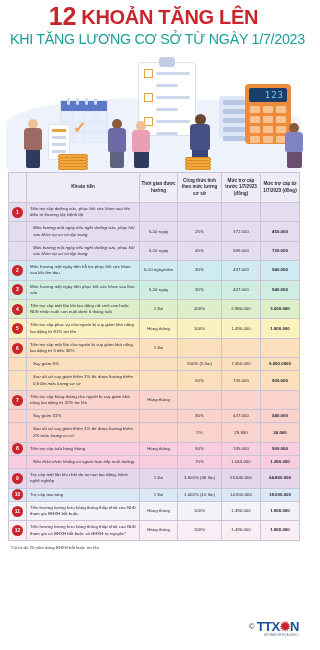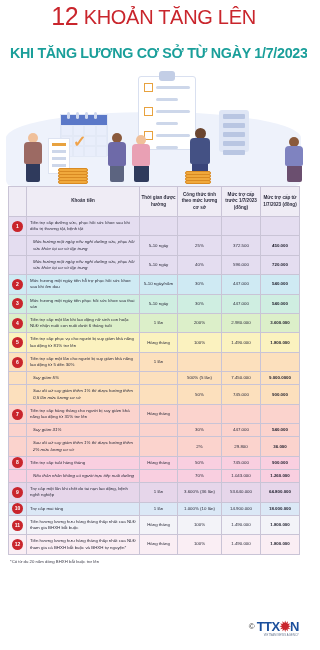--- a/index.html
+++ b/index.html
@@ -7,27 +7,27 @@
     width: 307px; height: 650px;
     background: #ffffff;
     font-family: "Liberation Sans", sans-serif;
     overflow: hidden;
   }
   .page { position: relative; width: 307px; height: 650px; background:#fff; }
 
   
   .title-block { padding: 6px 10px 2px 10px; text-align: center; }
   .title-main {
-    color: #c9252c; font-weight: normal; font-size: 20px; line-height: 21px;
+    color: #c9252c; font-weight: bold; font-size: 20px; line-height: 21px;
     letter-spacing: -0.3px; white-space: nowrap;
   }
   .title-main .num { font-size: 25px; vertical-align: -1px; }
   .title-sub {
-    color: #1a9f9a; font-weight: bold; font-size: 14.3px; line-height: 18px;
-    letter-spacing: -0.3px; white-space: nowrap; margin-top: 16px;
+    color: #1a9f9a; font-weight: normal; font-size: 14.3px; line-height: 18px;
+    letter-spacing: -0.3px; white-space: nowrap; margin-top: 2px;
   }
 
   
   .illus { position: relative; width: 307px; height: 122px; overflow: hidden; background:#fff; }
   .illus .floor {
     position:absolute; left:6px; right:6px; bottom:0; height:74px;
     background:#eef2fb; border-radius: 50% 50% 6px 6px / 26px 26px 6px 6px;
   }
   .fig { position: absolute; }
 
@@ -202,20 +202,37 @@
         </div>
     </div>
 
     <div class="fig ledger">
         <i></i>
         <i></i>
         <i></i>
         <i></i>
         <i></i>
       </div>
+    <div class="fig calcbox">
+      <div class="screen">123</div>
+      <div class="keys">
+          <i></i>
+          <i></i>
+          <i></i>
+          <i></i>
+          <i></i>
+          <i></i>
+          <i></i>
+          <i></i>
+          <i></i>
+          <i></i>
+          <i></i>
+          <i></i>
+        </div>
+    </div>
 
     <div class="person" style="left:24px; bottom:4px;">
       <div class="head" style="width:10px;height:10px;background:#f0c09a;margin-left:4px;"></div>
       <div class="body" style="width:18px;height:22px;background:#9c6a63;margin-top:-1px;"></div>
       <div class="legs" style="width:14px;height:18px;margin-left:2px;"></div>
     </div>
 
     <div class="person" style="left:108px; bottom:4px;">
       <div class="head" style="width:10px;height:10px;background:#8a5a3c;margin-left:4px;"></div>
       <div class="body" style="width:18px;height:24px;background:#6e6aa8;margin-top:-1px;"></div>

